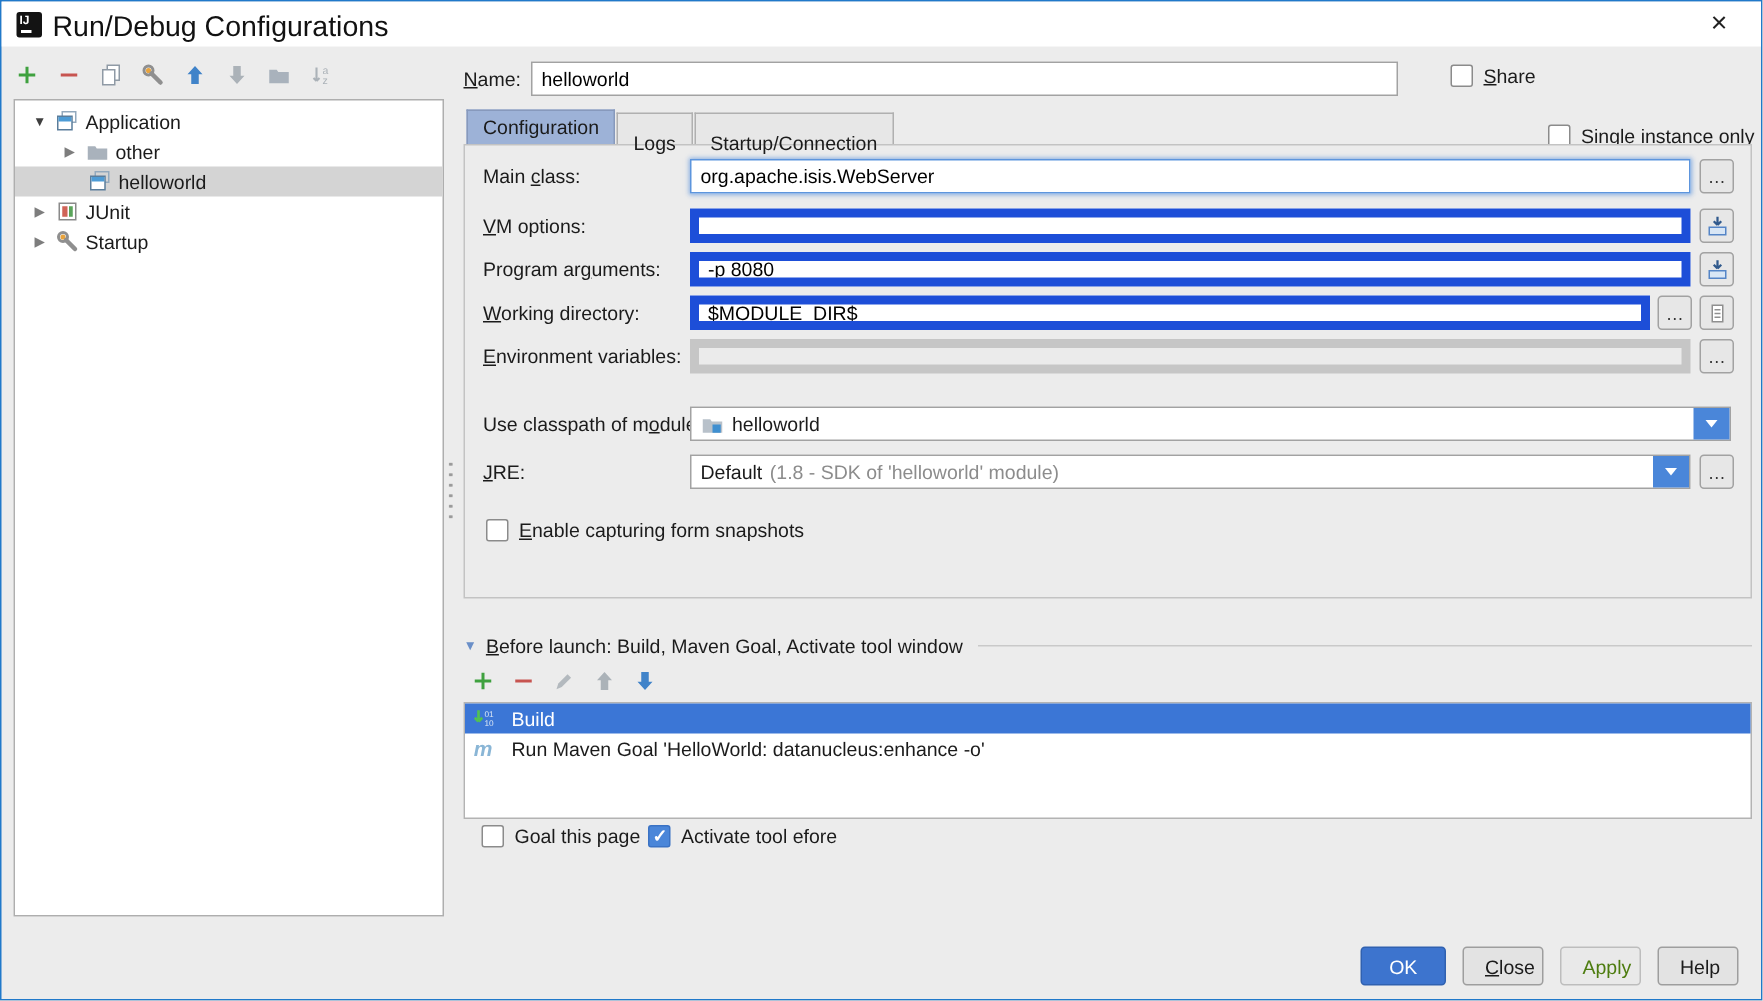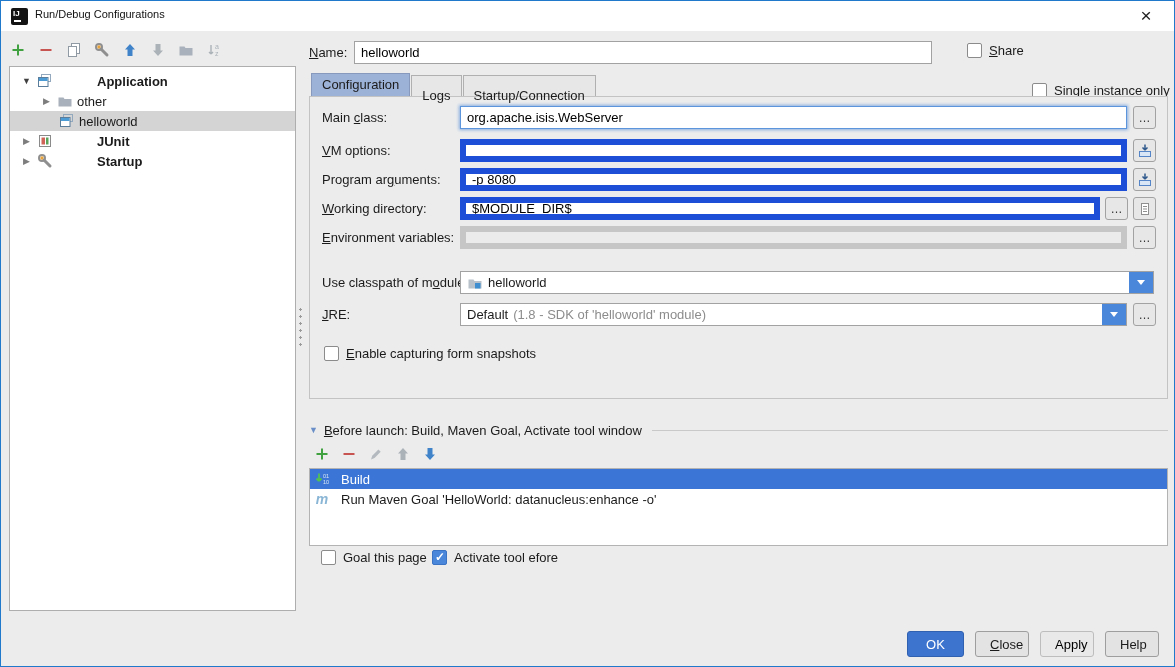--- a/index.html
+++ b/index.html
@@ -7,38 +7,38 @@
   body { font-family:"Liberation Sans", sans-serif; font-size:13px; color:#1b1b1b; }
   .window { position:relative; width:1175px; height:667px; background:#ececec;
             border:1px solid #2079ca; overflow:hidden; }
   u { text-decoration:underline; }
 
   
   .titlebar { position:absolute; left:0; top:0; width:100%; height:30px; background:#ffffff; }
   .logo { position:absolute; left:10px; top:7px; width:17px; height:17px; background:#131313; border-radius:2px; }
   .logo-txt { position:absolute; left:2px; top:1px; color:#fff; font-size:8px; font-weight:bold; letter-spacing:0; }
   .logo-bar { position:absolute; left:3px; bottom:3px; width:7px; height:2px; background:#fff; }
-  .title-text { position:absolute; left:34px; top:7px; font-size:11px; color:#111; }
+  .title-text { position:absolute; left:34px; top:7px; font-size:19px; color:#111; }
   .win-close { position:absolute; right:8px; top:0; width:40px; height:30px; border:none; background:transparent;
                font-size:19px; color:#222; cursor:pointer; line-height:30px; }
 
   
   .main-toolbar { position:absolute; left:8px; top:36px; height:26px; display:flex; gap:10px; align-items:center; }
   .tb-btn { width:18px; height:18px; border:none; background:transparent; padding:0; cursor:pointer; display:flex; align-items:center; justify-content:center; }
   .tb-btn svg { display:block; }
 
   
   .tree-panel { position:absolute; left:8px; top:65px; width:287px; height:545px;
                 background:#ffffff; border:1px solid #aeaeae; overflow:hidden; padding-top:4px; }
   .tree-row { display:flex; align-items:center; height:20px; gap:4px; cursor:default; }
   .tree-row .chev { width:13px; text-align:center; font-size:9px; color:#7d7d7d; }
   .tree-row .chev.open { color:#3f3f3f; }
   .tree-row svg, .tree-row .ticon { flex:0 0 16px; }
   .tree-label { white-space:nowrap; }
-  .tree-label.bold { font-weight:bold;margin-left:40px; }
+  .tree-label.bold { font-weight:normal; }
   .tree-row.selected { background:#d4d4d4; }
   .pad0 { padding-left:10px; } .pad1 { padding-left:30px; } .pad2 { padding-left:49px; }
 
   
   .splitter { position:absolute; left:297px; top:305px; width:5px; height:40px;
               background-image:radial-gradient(circle, #9a9a9a 1.1px, transparent 1.3px);
               background-size:5px 7px; background-repeat:repeat-y; cursor:col-resize; }
 
   
   .name-label { position:absolute; left:308px; top:44px; }
@@ -89,21 +89,21 @@
   .bl-item { display:flex; align-items:center; gap:11px; height:20px; padding-left:4px; cursor:default; }
   .bl-item.selected { background:#3b76d6; color:#fff; }
   .maven-m { font-style:italic; font-weight:bold; color:#8ab6d6; font-size:14px; width:16px; text-align:center; }
   .page-cbx { left:320px; top:549px; }
   .activate-cbx { left:431px; top:549px; }
 
   
   .btn { position:absolute; top:630px; height:26px; border:1px solid #9e9e9e; border-radius:3px; background:#e3e3e3;
          font:13px "Liberation Sans", sans-serif; color:#1b1b1b; cursor:pointer; padding:0 14px; }
   .btn.primary { background:#3d74ce; border-color:#3061b0; color:#fff; }
-  .btn.disabled { color:#000000; border-color:#bdbdbd; background:#e9e9e9; cursor:default;padding-left:14px; }
+  .btn.disabled { color:#4d7c0f; border-color:#bdbdbd; background:#e9e9e9; cursor:default;padding-left:14px; }
   .btn-ok { left:906px; width:57px; }
   .btn-close { left:974px; width:54px; }
   .btn-apply { left:1039px; width:54px; }
   .btn-help { left:1104px; width:54px; }
 </style>
 </head>
 <body>
 
 <div class="window">
 

